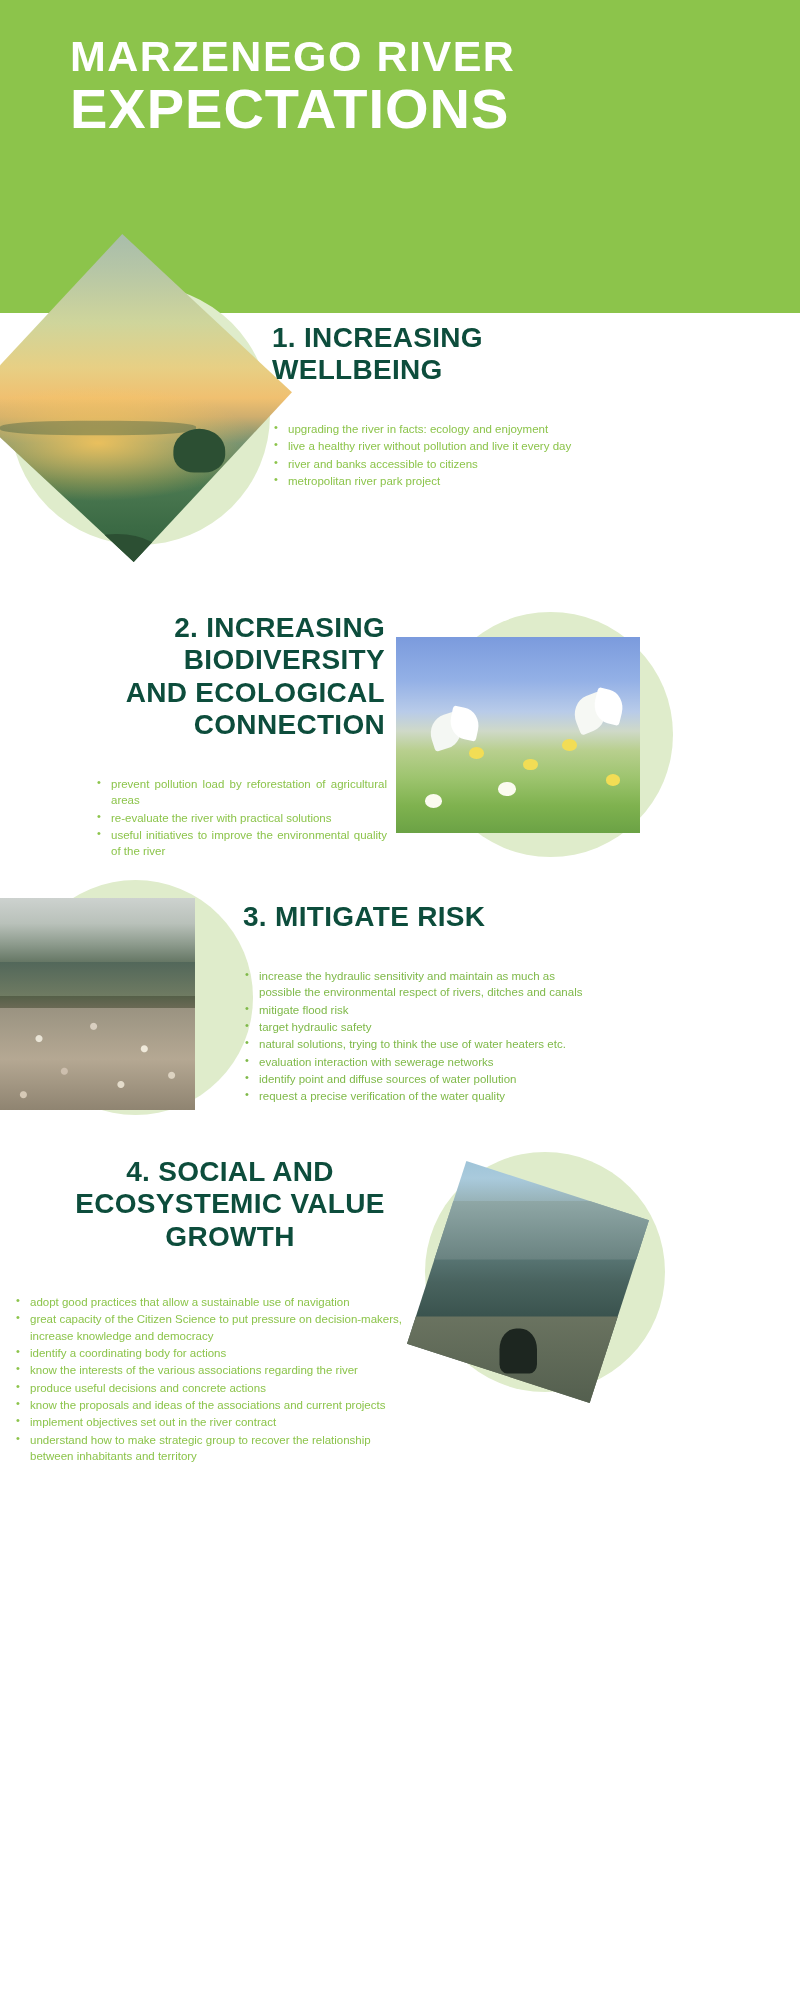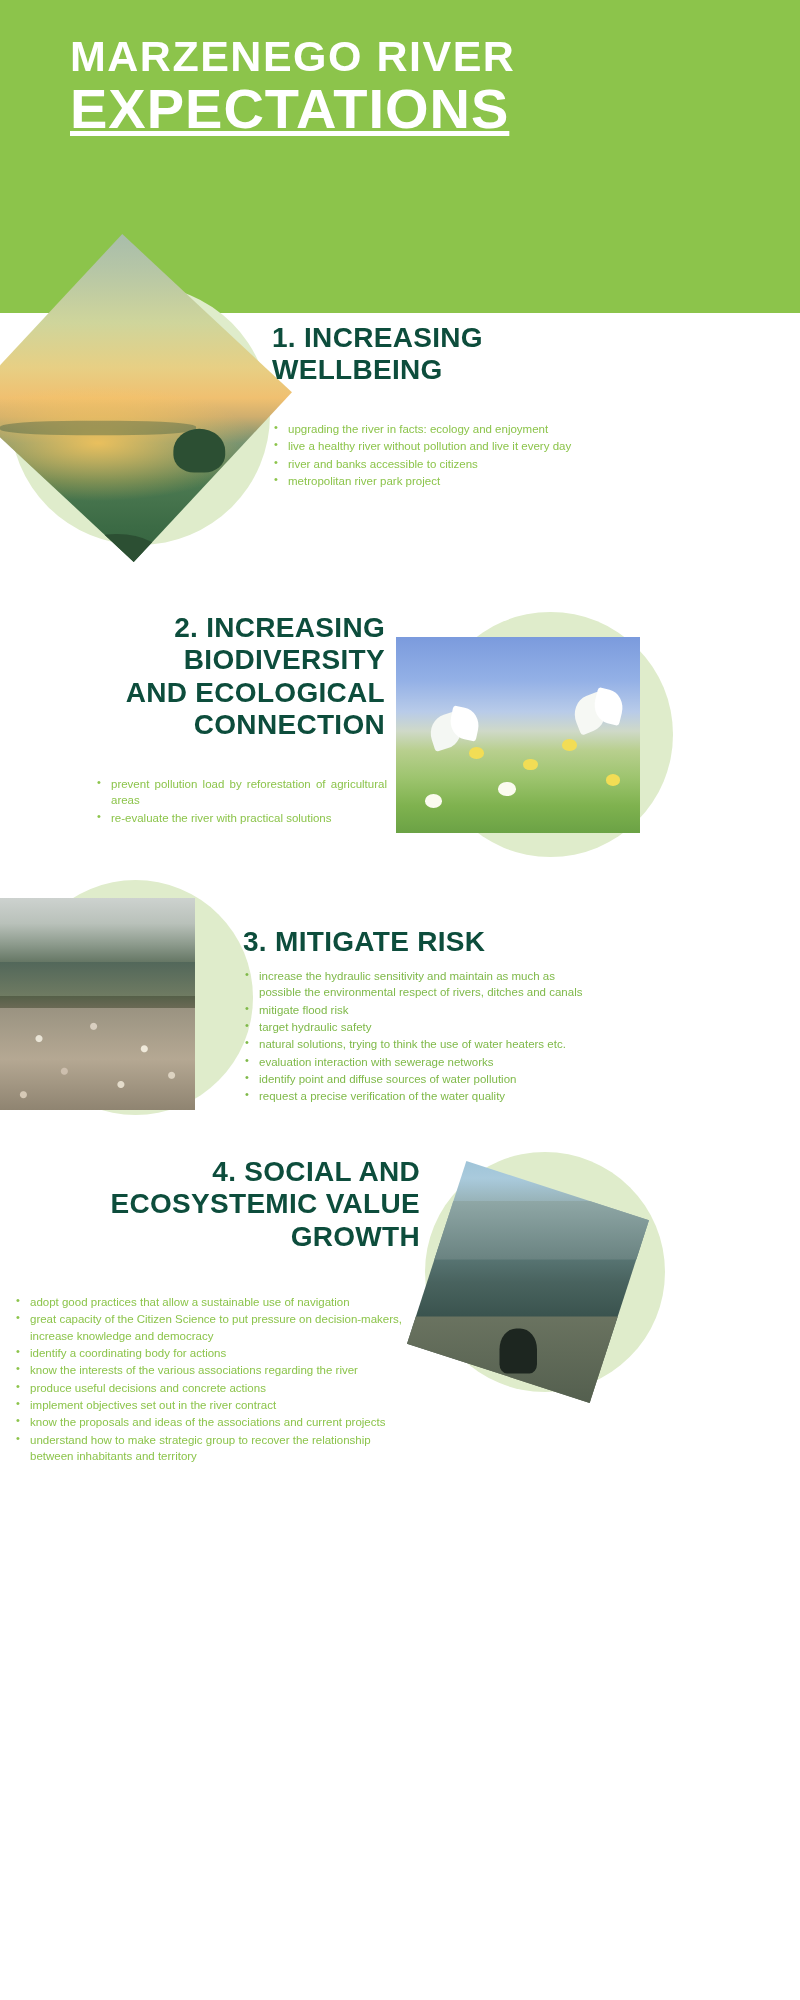--- a/index.html
+++ b/index.html
@@ -21,21 +21,21 @@
   .hdr-l1 {
     font-size:43px; font-weight:bold; color:#ffffff;
     letter-spacing:1.5px; line-height:1.05;
   }
   .hdr-l2 {
     font-size:56px; font-weight:bold; color:#ffffff;
     letter-spacing:1px; line-height:1.08; margin-top:4px;
   }
   .hdr-l3 {
     font-size:56px; font-weight:bold; color:#ffffff;
-    letter-spacing:1px; line-height:1.08;text-decoration:underline;
+    letter-spacing:1px; line-height:1.08;
   }
 
   
   .sec-title {
     color:#0d4d3c; font-weight:bold; font-size:28px;
     line-height:1.16; letter-spacing:0.3px;
   }
   ul.blist { list-style:none;margin-top:16px; }
   ul.blist li {
     position:relative; padding-left:16px;
@@ -96,38 +96,38 @@
   #sec3-circle { left:18px; top:880px; width:235px; height:235px; }
   #sec3-photo {
     left:0px; top:898px; width:195px; height:212px;
   }
   #sec3-photo .inner {
     background:linear-gradient(to bottom,
       #cdd2cf 0%, #b9c1ba 12%, #8c9a8c 22%,
       #5d6f5c 32%, #45583f 42%, #6b6a55 52%,
       #9a9381 62%, #b5a893 74%, #a79b86 86%, #8f8471 100%);
   }
-  #sec3-title { position:absolute; left:243px; top:926px; width:340px; }
+  #sec3-title { position:absolute; left:243px; top:901px; width:340px; }
   #sec3-list  { position:absolute; left:243px; top:952px; width:350px; }
 
   
   #sec4-circle { left:425px; top:1152px; width:240px; height:240px; }
   #sec4-photo {
     left:432px; top:1186px; width:192px; height:192px;
     transform:rotate(18deg);
   }
   #sec4-photo .inner {
     transform:rotate(-18deg) scale(1.5);
     background:linear-gradient(to bottom,
       #93bcd4 0%, #a9cadc 14%, #8fa7a6 26%,
       #5f7d7c 38%, #49635f 50%, #3a534e 62%,
       #4a5a4e 72%, #6d7460 84%, #55604f 100%);
   }
   #sec4-title {
-    position:absolute; left:40px; top:1156px; width:380px; text-align:right;
+    position:absolute; left:40px; top:1156px; width:380px; text-align:center;
   }
   #sec4-list { position:absolute; left:14px; top:1278px; width:400px; }
 
   .nobr { white-space:pre-line; }
 </style>
 </head>
 <body>
 
 <div class="header">
   <div class="header-inner">
@@ -170,20 +170,21 @@
     <div style="position:absolute;left:86%;top:70%;width:6%;height:6%;background:#f2dd55;border-radius:50%;"></div>
   </div>
 </div>
 <div class="sec-title nobr" id="sec2-title">2. INCREASING
 BIODIVERSITY
 AND ECOLOGICAL
 CONNECTION</div>
 <ul class="blist justify" id="sec2-list">
   <li>prevent pollution load by reforestation of agricultural areas</li>
   <li>re-evaluate the river with practical solutions</li>
+  <li>useful initiatives to improve the environmental quality of the river</li>
 </ul>
 
 <div class="circle" id="sec3-circle"></div>
 <div class="photo" id="sec3-photo">
   <div class="inner">
     <div style="position:absolute;left:0;top:52%;width:100%;height:48%;background:
       radial-gradient(circle at 20% 30%, #e9e4d6 0 3px, transparent 4px),
       radial-gradient(circle at 48% 18%, #d9cfc0 0 3px, transparent 4px),
       radial-gradient(circle at 74% 40%, #efe9da 0 3px, transparent 4px),
       radial-gradient(circle at 33% 62%, #cdbfae 0 3px, transparent 4px),
@@ -215,16 +216,16 @@
 </div>
 <div class="sec-title nobr" id="sec4-title">4. SOCIAL AND
 ECOSYSTEMIC VALUE
 GROWTH</div>
 <ul class="blist" id="sec4-list">
   <li>adopt good practices that allow a sustainable use of navigation</li>
   <li>great capacity of the Citizen Science to put pressure on decision-makers, increase knowledge and democracy</li>
   <li>identify a coordinating body for actions</li>
   <li>know the interests of the various associations regarding the river</li>
   <li>produce useful decisions and concrete actions</li>
+  <li>know the proposals and ideas of the associations and current projects</li>
   <li>implement objectives set out in the river contract</li>
-  <li>know the proposals and ideas of the associations and current projects</li>
   <li>understand how to make strategic group to recover the relationship between inhabitants and territory</li>
 </ul>
 
 </body></html>

